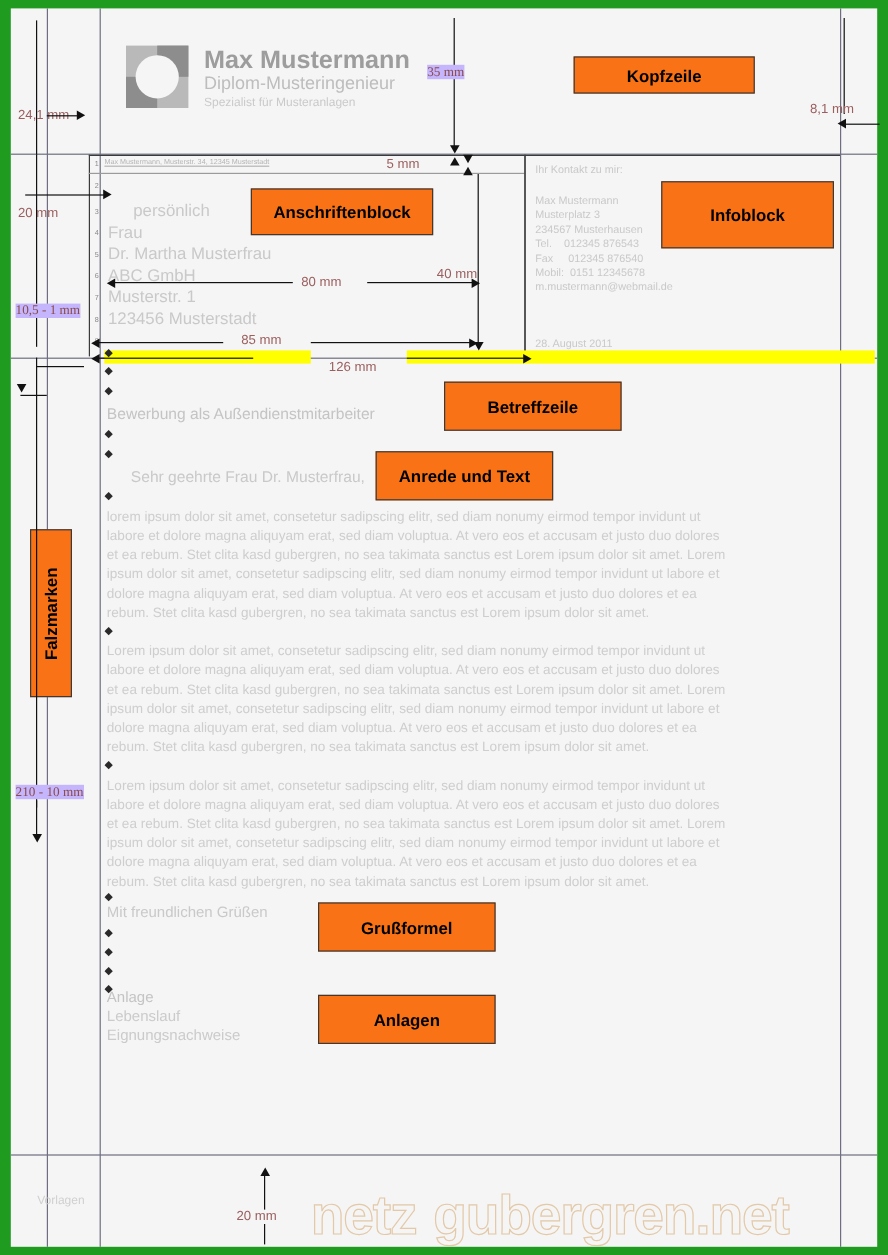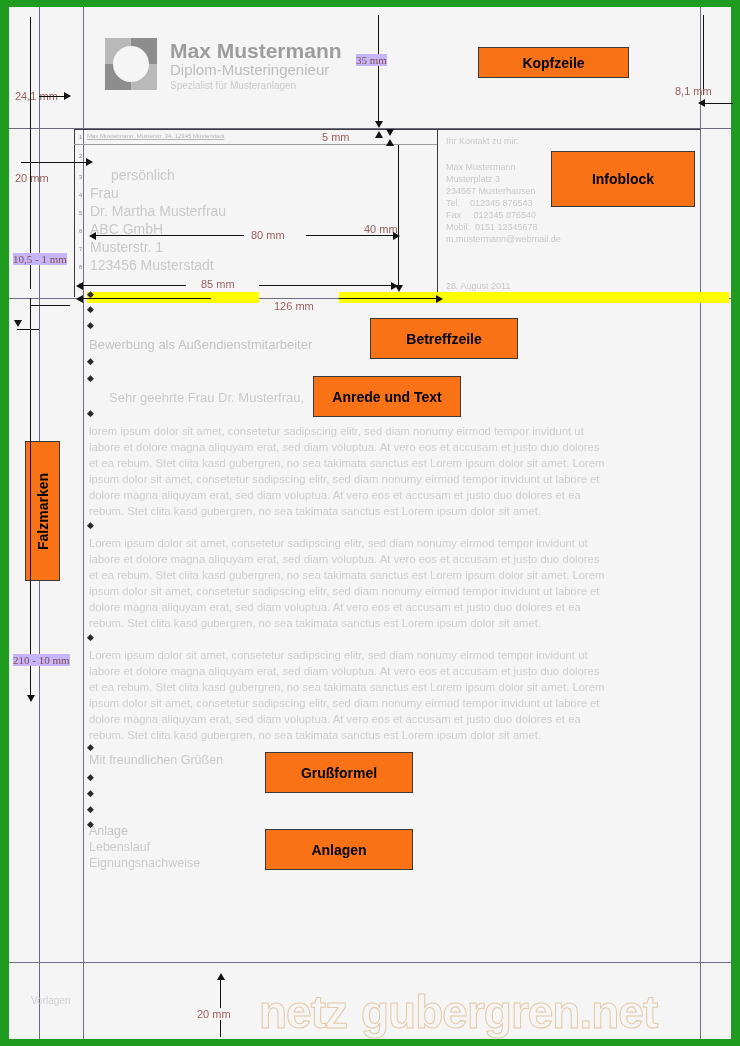--- a/index.html
+++ b/index.html
@@ -195,20 +195,21 @@
   <div class="bullet" style="left:78px;top:735px;">◆</div>
   <div class="bullet" style="left:78px;top:765px;">◆</div>
   <div class="bullet" style="left:78px;top:781px;">◆</div>
   <div class="bullet" style="left:78px;top:797px;">◆</div>
   <div class="bullet" style="left:78px;top:812px;">◆</div>
 
   <div class="callout" style="left:469px;top:40px;width:151px;height:31px;">Kopfzeile</div>
 
   <div class="callout" style="left:542px;top:144px;width:144px;height:56px;">Infoblock</div>
 
+  <div class="callout" style="left:200px;top:150px;width:152px;height:39px;">Anschriftenblock</div>
 
   <div class="callout" style="left:304px;top:369px;width:148px;height:41px;">Anrede und Text</div>
 
   <div class="callout" style="left:361px;top:311px;width:148px;height:41px;">Betreffzeile</div>
 
   <div class="callout" style="left:256px;top:822px;width:148px;height:41px;">Anlagen</div>
 
   <div class="callout" style="left:256px;top:745px;width:148px;height:41px;">Grußformel</div>
 
 

